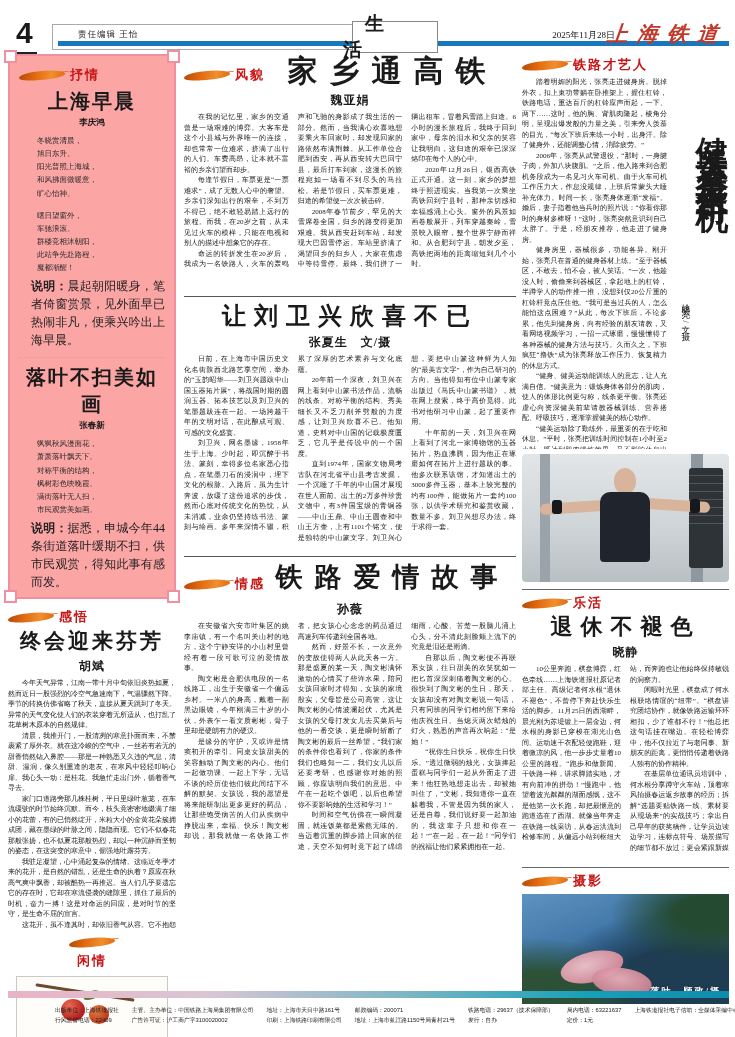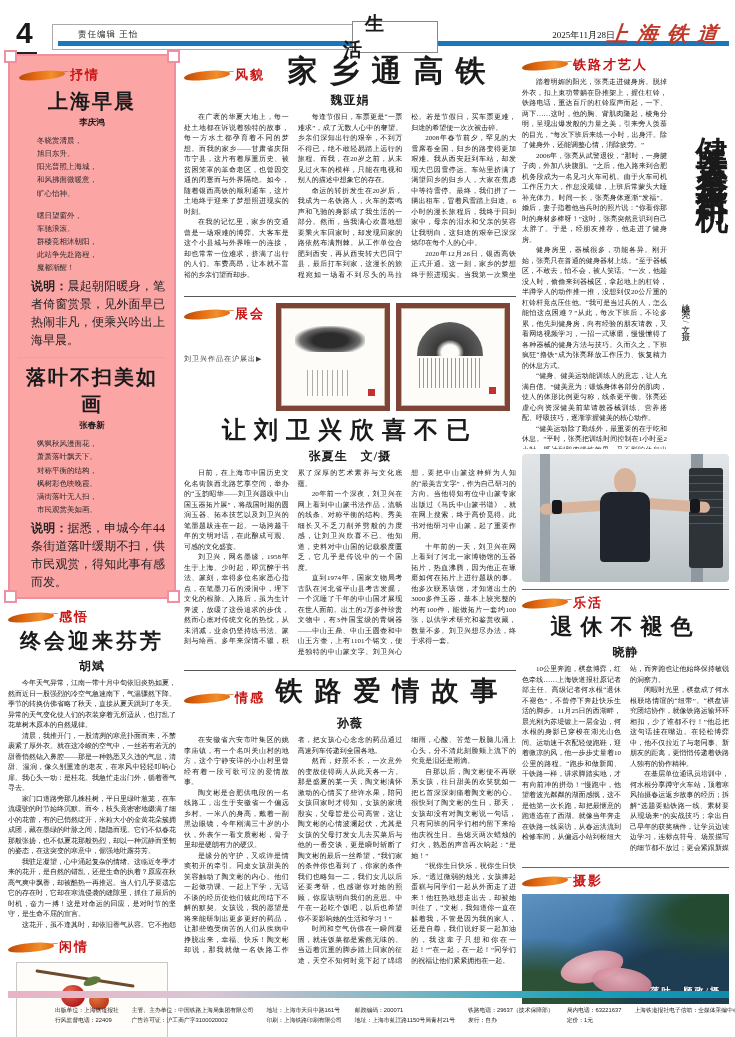--- a/index.html
+++ b/index.html
@@ -183,21 +183,21 @@
     <div class="h-left">终会迎来芬芳</div>
     <div class="byline">胡斌</div>
     <div class="body-txt left-body">
         <p>今年天气异常，江南一带十月中旬依旧炎热如夏，然而近日一股强烈的冷空气急速南下，气温骤然下降。季节的转换仿佛省略了秋天，直接从夏天跳到了冬天。异常的天气变化使人们的衣装穿着无所适从，也打乱了花草树木原本的自然规律。</p>
         <p>清晨，我推开门，一股清冽的寒意扑面而来，不禁裹紧了厚外衣。就在这冷峻的空气中，一丝若有若无的甜香悄然钻入鼻腔——那是一种熟悉又久违的气息，清甜、温润，像久别重逢的老友，在寒风中轻轻叩响心扉。我心头一动：是桂花。我急忙走出门外，循着香气寻去。</p>
         <p>家门口道路旁那几株桂树，平日里绿叶葱茏，在车流缓驶的时节始终沉默。而今，枝头竟密密地缀满了细小的花蕾，有的已悄然绽开，米粒大小的金黄花朵簇拥成团，藏在墨绿的叶脉之间，隐隐而现。它们不似春花那般张扬，也不似夏花那般热烈，却以一种沉静而坚韧的姿态，在这突变的寒意中，倔强地吐露芬芳。</p>
         <p>我驻足凝望，心中涌起复杂的情绪。这临近冬季才来的花开，是自然的错乱，还是生命的执着？原应在秋高气爽中飘香，却被酷热一再推迟。当人们几乎要遗忘它的存在时，它却在寒流侵袭的缝隙里，抓住了最后的时机，奋力一搏！这是对命运的回应，是对时节的坚守，是生命不屈的宣言。</p>
         <p>这花开，虽不逢其时，却依旧香气从容。它不抱怨暑热的拖延，也不畏惧寒流的侵袭，只是默默地积蓄力量，在时机到来的那一刻，悄然绽放属于自己的芳华。或许，我们无法掌控天气的变换，但我们可以像桂花一样，在寒风中依然选择盛开，在不确定中守护内心的秩序与芬芳。</p>
       </div>
 
-    <div class="badge" style="margin-top:8px;">
+    <div class="badge" style="margin-top:8px;flex-direction:column;">
       <span class="brush"></span>
       <b>闲情</b>
     </div>
     <div class="xq-art">
       <div class="branch"></div>
       <div class="leaf-s"></div>
       <div class="apple-s1"></div>
       <div class="apple-s2"></div>
       <div class="xq-caption">
         <span>苹果飘香</span>　<span>董飞 绘画</span>
@@ -212,48 +212,28 @@
 
     <div class="fm-head">
       <div class="badge">
         <span class="brush"></span>
         <b>风貌</b>
       </div>
       <div class="fm-title h-big">家乡通高铁</div>
     </div>
     <div class="byline">魏亚娟</div>
     <div class="body-txt cols3" style="height:178px;">
-        <p>在广袤的华夏大地上，每一处土地都在诉说着独特的故事，每一方水土都孕育着不同的梦想。而我的家乡——甘肃省庆阳市宁县，这片有着厚重历史、被贫困笼罩的革命老区，也曾因交通的闭塞而与外界隔绝。如今，随着银西高铁的顺利通车，这片土地终于迎来了梦想照进现实的时刻。</p>
         <p>在我的记忆里，家乡的交通曾是一场艰难的博弈。大客车是这个小县城与外界唯一的连接，却也常常一位难求，挤满了出行的人们。车费高昂，让本就不富裕的乡亲们望而却步。</p>
         <p>每逢节假日，车票更是“一票难求”，成了无数人心中的奢望。乡亲们深知出行的艰辛，不到万不得已，绝不敢轻易踏上远行的旅程。而我，在20岁之前，从未见过火车的模样，只能在电视和别人的描述中想象它的存在。</p>
         <p>命运的转折发生在20岁后，我成为一名铁路人，火车的轰鸣声和飞驰的身影成了我生活的一部分。然而，当我满心欢喜地想要乘火车回家时，却发现回家的路依然布满荆棘。从工作单位合肥到西安，再从西安转大巴回宁县，最后打车到家，这漫长的旅程宛如一场看不到尽头的马拉松。若是节假日，买车票更难，归途的希望便一次次被击碎。</p>
         <p>2008年春节前夕，罕见的大雪席卷全国，归乡的路变得更加艰难。我从西安赶到车站，却发现大巴因雪停运。车站里挤满了渴望回乡的归乡人，大家在焦虑中等待雪停。最终，我们拼了一辆出租车，冒着风雪踏上归途。6小时的漫长旅程后，我终于回到家中，母亲的泪水和父亲的笑容让我明白，这归途的艰辛已深深烙印在每个人的心中。</p>
         <p>2020年12月26日，银西高铁正式开通。这一刻，家乡的梦想终于照进现实。当我第一次乘坐高铁回到宁县时，那种亲切感和幸福感涌上心头。窗外的风景如画卷般展开，列车穿越秦岭，雪景映入眼帘，整个世界宁静而祥和。从合肥到宁县，朝发夕至，高铁把两地的距离缩短到几个小时。</p>
       </div>
     <hr class="divider">
 
-    <div class="zh-row">
-      <div class="zh-meta">
-        <div class="badge">
-          <span class="brush"></span>
-          <b>展会</b>
-        </div>
-        <div class="zh-caption">刘卫兴作品在沪展出▶</div>
-      </div>
-      <div class="art-frame">
-        <div class="ink-blob"></div>
-        <div class="ink-text"></div>
-        <div class="seal seal-a" style="position:absolute;"></div>
-      </div>
-      <div class="art-frame">
-        <div class="ink-fan"></div>
-        <div class="ink-text2"></div>
-        <div class="seal seal-b" style="position:absolute;"></div>
-      </div>
-    </div>
     <div class="h-med" style="margin-top:6px;">让刘卫兴欣喜不已</div>
     <div class="byline">张夏生　文/摄</div>
     <div class="body-txt cols3" style="height:196px;">
         <p>日前，在上海市中国历史文化名街陕西北路艺享空间，举办的“玉韵昭华——刘卫兴题跋中山国玉器拓片展”，将战国时期的圆润玉器、拓本技艺以及刘卫兴的笔墨题跋连在一起。一场跨越千年的文明对话，在此酿成可观、可感的文化盛宴。</p>
         <p>刘卫兴，网名墨缘，1958年生于上海。少时起，即沉醉于书法、篆刻，幸得多位名家悉心指点，在笔墨刀石的浸润中，埋下文化的根脉。入路后，虽为生计奔波，放缓了这份追求的步伐，然而心底对传统文化的热忱，从未消减，业余仍坚持练书法、篆刻与绘画。多年来深情不辍，积累了深厚的艺术素养与文化底蕴。</p>
         <p>20年前一个深夜，刘卫兴在网上看到中山篆书法作品，流畅的线条、对称平衡的结构、秀美细长又不乏刀削斧劈般的力度感，让刘卫兴欣喜不已。他知道，史料对中山国的记载极度匮乏，它几乎是传说中的一个国度。</p>
         <p>直到1974年，国家文物局考古队在河北省平山县考古发掘，一个沉睡了千年的中山国才展现在世人面前。出土的2万多件珍贵文物中，有3件国宝级的青铜器——中山王鼎、中山王圆壶和中山王方壶，上有1101个铭文，便是独特的中山篆文字。刘卫兴心想，要把中山篆这种鲜为人知的“最美古文字”，作为自己研习的方向。当他得知有位中山篆专家出版过《马氏中山篆书谱》，就在网上搜索，终于高价觅得。此书对他研习中山篆，起了重要作用。</p>
         <p>十年前的一天，刘卫兴在网上看到了河北一家博物馆的玉器拓片，热血沸腾，因为他正在琢磨如何在拓片上进行题跋的事。他多次联系该馆，才知道出土的3000多件玉器，基本上较完整的约有100件，能做拓片一套约100张，以供学术研究和鉴赏收藏，数量不多。刘卫兴想尽办法，终于求得一套。</p>
       </div>
     <hr class="divider">

